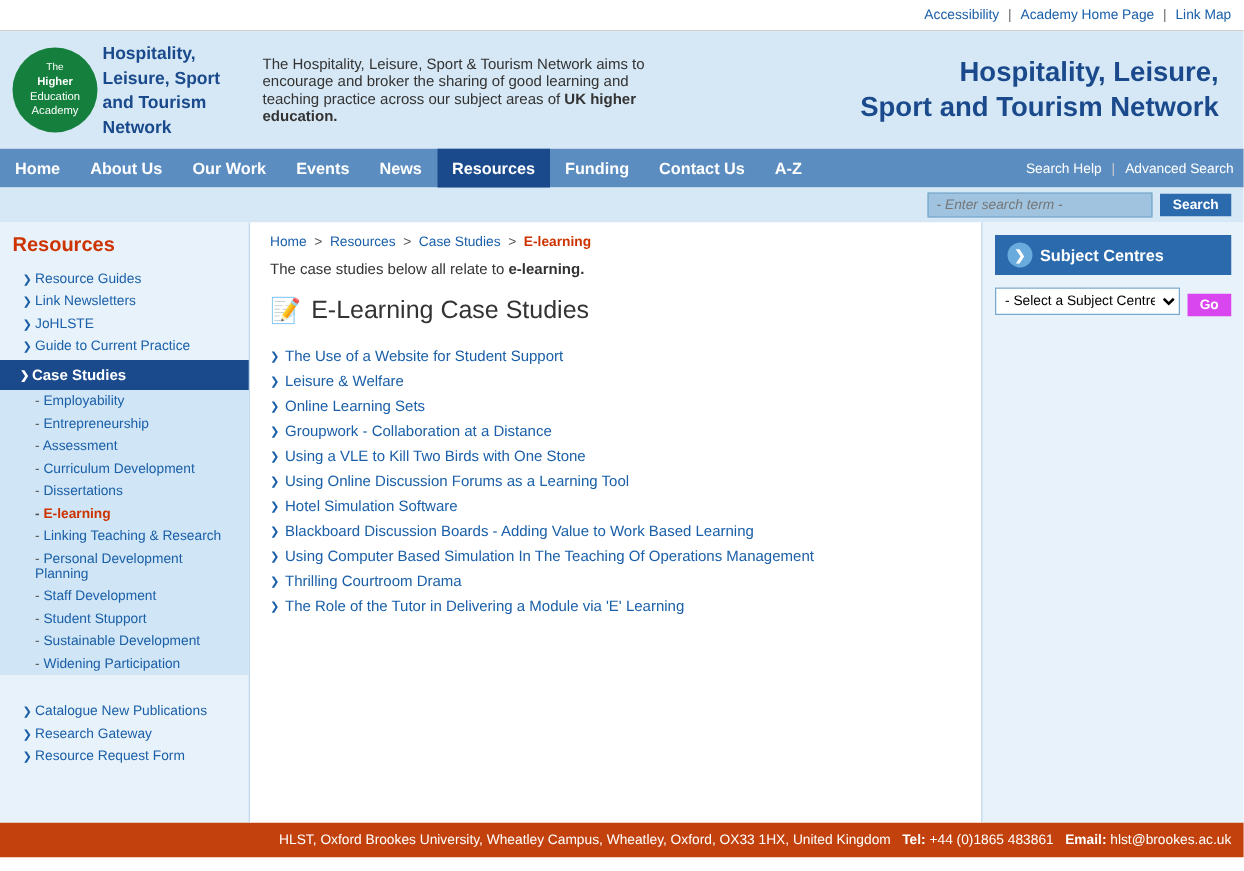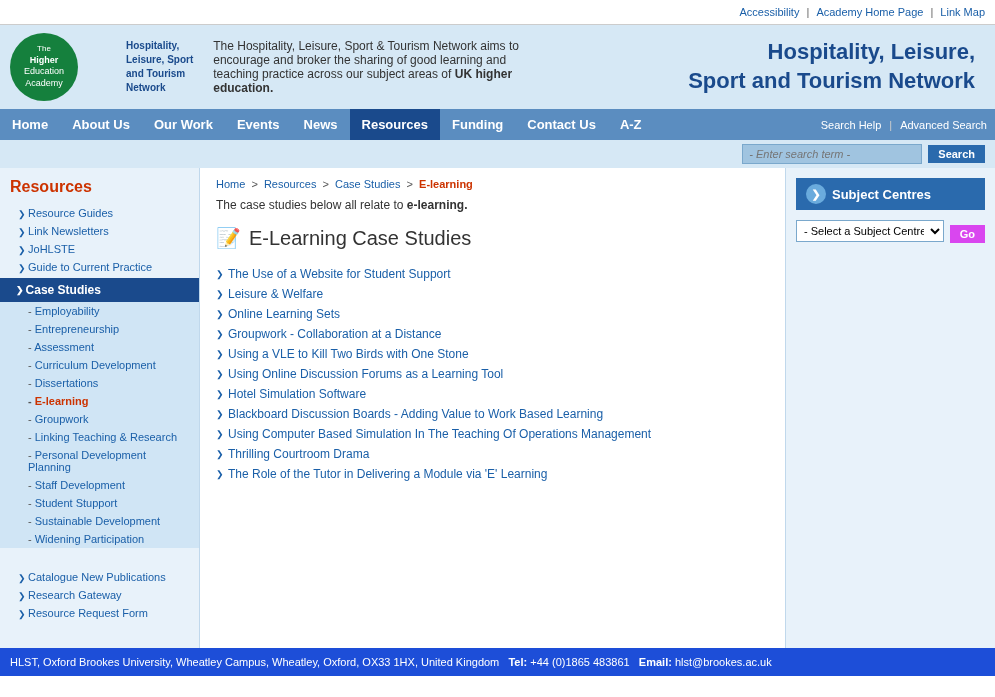--- a/index.html
+++ b/index.html
@@ -41,25 +41,24 @@
       justify-content: center;
       color: #fff;
       font-size: 9px;
       text-align: center;
       line-height: 1.3;
       margin-right: 4px;
     }
     .logo-circle .the { font-size: 8px; }
     .logo-circle .higher { font-weight: bold; font-size: 9px; }
     .logo-text-block {
-      font-size: 10px;
+      font-size: 14px;
       color: #1a4a8c;
       font-weight: bold;
       line-height: 1.4;
-      margin-left: 44px;
     }
     .header-desc {
       flex: 1;
       font-size: 12px;
       color: #333;
       padding: 0 20px;
       max-width: 380px;
     }
     .header-desc strong { font-weight: bold; }
     .header-title {
@@ -307,25 +306,25 @@
       cursor: pointer;
     }
     .subject-row {
       display: flex;
       align-items: center;
       gap: 6px;
     }
 
     
     .footer {
-      background: #1d4ed8;
+      background: #c2410c;
       color: #fff;
       font-size: 11px;
       padding: 8px 10px;
-      text-align: left;
+      text-align: right;
     }
     .footer strong { font-weight: bold; }
   </style>
 </head>
 <body>
 
 <div class="top-bar">
   <a>Accessibility</a>
   <span> | </span>
   <a>Academy Home Page</a>
@@ -394,21 +393,20 @@
       <span>Case Studies</span>
     </div>
 
     <div class="sidebar-sub">
       <a class="sidebar-sub-link">Employability</a>
       <a class="sidebar-sub-link">Entrepreneurship</a>
       <a class="sidebar-sub-link">Assessment</a>
       <a class="sidebar-sub-link">Curriculum Development</a>
       <a class="sidebar-sub-link">Dissertations</a>
       <a class="sidebar-sub-link active">E-learning</a>
-      <a class="sidebar-sub-link">Groupwork</a>
       <a class="sidebar-sub-link">Linking Teaching &amp; Research</a>
       <a class="sidebar-sub-link">Personal Development Planning</a>
       <a class="sidebar-sub-link">Staff Development</a>
       <a class="sidebar-sub-link">Student Stupport</a>
       <a class="sidebar-sub-link">Sustainable Development</a>
       <a class="sidebar-sub-link">Widening Participation</a>
     </div>
 
     <div class="sidebar-section" style="margin-top:18px;">
       <a class="sidebar-link">Catalogue New Publications</a>

